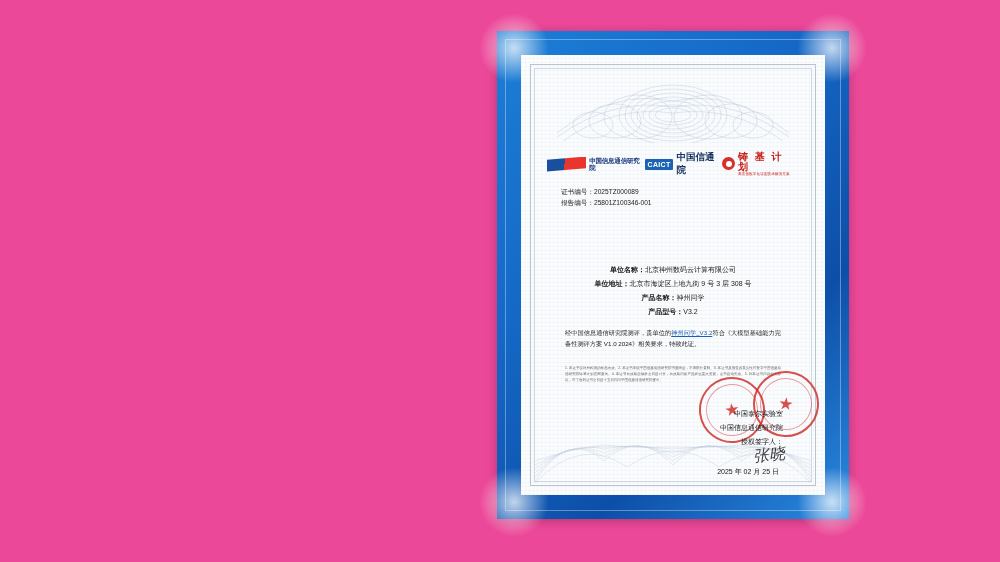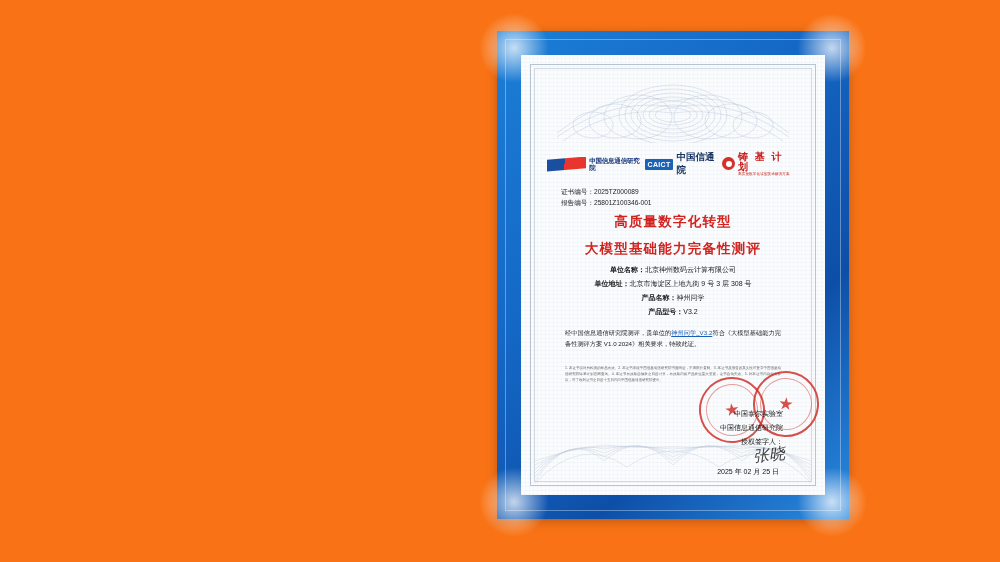--- a/index.html
+++ b/index.html
@@ -8,21 +8,21 @@
     width: 1000px;
     height: 562px;
     overflow: hidden;
     background: #8a9b8e;
     font-family: "Liberation Sans", sans-serif;
   }
   #root {
     position: relative;
     width: 1000px;
     height: 562px;
-    background: #f97316;
+    background: #ec4899;
   }
 
   
   .cert-outer {
     position: absolute;
     left: 497px;
     top: 31px;
     width: 352px;
     height: 488px;
     background: linear-gradient(135deg, #1c7fd6 0%, #1569c7 35%, #0d4fa8 70%, #2a8ae0 100%);
@@ -347,24 +347,20 @@
 
       <div class="numbers">
         <div>
           <span>证书编号：</span><span>2025TZ000089</span>
         </div>
         <div>
           <span>报告编号：</span><span>25801Z100346-001</span>
         </div>
       </div>
 
-      <div class="title-block">
-        <div class="title-1">高质量数字化转型</div>
-        <div class="title-2">大模型基础能力完备性测评</div>
-      </div>
 
       <div class="info">
         <div>
           <span class="lbl">单位名称：</span><span>北京神州数码云计算有限公司</span>
         </div>
         <div>
           <span class="lbl">单位地址：</span><span>北京市海淀区上地九街 9 号 3 层 308 号</span>
         </div>
         <div>
           <span class="lbl">产品名称：</span><span>神州问学</span>

